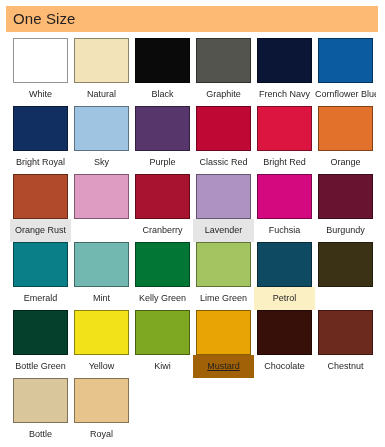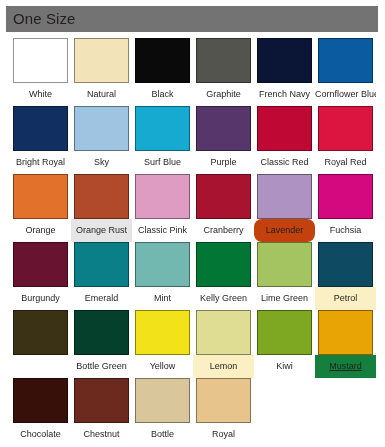--- a/index.html
+++ b/index.html
@@ -76,21 +76,21 @@
   }
   .swatch-label.highlighted {
     background: #faf0c4;
   }
 </style>
 </head>
 <body>
 
 <div id="palette-panel">
 
-  <div id="size-header" style="background: #737373;">
+  <div id="size-header" style="background: #fdba74;">
     <span id="size-header-title">One Size</span>
   </div>
 
   <div id="swatch-grid">
       <div class="swatch-cell">
         <div class="swatch-chip" style="background: rgb(255, 255, 255);"></div>
         <div class="swatch-label">White</div>
       </div>
       <div class="swatch-cell">
         <div class="swatch-chip" style="background: rgb(242, 228, 184);"></div>
@@ -114,54 +114,49 @@
       </div>
       <div class="swatch-cell">
         <div class="swatch-chip" style="background: rgb(18, 47, 97);"></div>
         <div class="swatch-label">Bright Royal</div>
       </div>
       <div class="swatch-cell">
         <div class="swatch-chip" style="background: rgb(159, 196, 226);"></div>
         <div class="swatch-label">Sky</div>
       </div>
       <div class="swatch-cell">
-        <div class="swatch-chip" style="background: rgb(22, 170, 208);"></div>
-        <div class="swatch-label">Surf Blue</div>
-      </div>
-      <div class="swatch-cell">
         <div class="swatch-chip" style="background: rgb(87, 55, 107);"></div>
         <div class="swatch-label">Purple</div>
       </div>
       <div class="swatch-cell">
         <div class="swatch-chip" style="background: rgb(191, 8, 52);"></div>
         <div class="swatch-label">Classic Red</div>
       </div>
       <div class="swatch-cell">
         <div class="swatch-chip" style="background: rgb(219, 20, 64);"></div>
-        <div class="swatch-label">Royal Red</div>
+        <div class="swatch-label">Bright Red</div>
       </div>
       <div class="swatch-cell">
         <div class="swatch-chip" style="background: rgb(226, 113, 44);"></div>
         <div class="swatch-label">Orange</div>
       </div>
       <div class="swatch-cell">
         <div class="swatch-chip" style="background: rgb(176, 74, 42);"></div>
         <div class="swatch-label highlighted" style="background: #e5e5e5;">Orange Rust</div>
       </div>
       <div class="swatch-cell">
         <div class="swatch-chip" style="background: rgb(222, 156, 194);"></div>
-        <div class="swatch-label">Classic Pink</div>
       </div>
       <div class="swatch-cell">
         <div class="swatch-chip" style="background: rgb(168, 19, 47);"></div>
         <div class="swatch-label">Cranberry</div>
       </div>
       <div class="swatch-cell">
         <div class="swatch-chip" style="background: rgb(174, 147, 194);"></div>
-        <div class="swatch-label highlighted" style="background: #c2410c; border-radius: 8px;">Lavender</div>
+        <div class="swatch-label highlighted" style="background: #e5e5e5;">Lavender</div>
       </div>
       <div class="swatch-cell">
         <div class="swatch-chip" style="background: rgb(212, 9, 127);"></div>
         <div class="swatch-label">Fuchsia</div>
       </div>
       <div class="swatch-cell">
         <div class="swatch-chip" style="background: rgb(104, 19, 48);"></div>
         <div class="swatch-label">Burgundy</div>
       </div>
       <div class="swatch-cell">
@@ -189,30 +184,26 @@
       </div>
       <div class="swatch-cell">
         <div class="swatch-chip" style="background: rgb(5, 64, 44);"></div>
         <div class="swatch-label">Bottle Green</div>
       </div>
       <div class="swatch-cell">
         <div class="swatch-chip" style="background: rgb(242, 226, 26);"></div>
         <div class="swatch-label">Yellow</div>
       </div>
       <div class="swatch-cell">
-        <div class="swatch-chip" style="background: rgb(223, 221, 148);"></div>
-        <div class="swatch-label highlighted" style="background: rgb(250, 240, 196);">Lemon</div>
-      </div>
-      <div class="swatch-cell">
         <div class="swatch-chip" style="background: rgb(126, 168, 33);"></div>
         <div class="swatch-label">Kiwi</div>
       </div>
       <div class="swatch-cell">
         <div class="swatch-chip" style="background: rgb(232, 163, 5);"></div>
-        <div class="swatch-label highlighted" style="background: #15803d; text-decoration: underline;">Mustard</div>
+        <div class="swatch-label highlighted" style="background: #a16207; text-decoration: underline;">Mustard</div>
       </div>
       <div class="swatch-cell">
         <div class="swatch-chip" style="background: rgb(55, 16, 9);"></div>
         <div class="swatch-label">Chocolate</div>
       </div>
       <div class="swatch-cell">
         <div class="swatch-chip" style="background: rgb(108, 42, 30);"></div>
         <div class="swatch-label">Chestnut</div>
       </div>
       <div class="swatch-cell">

